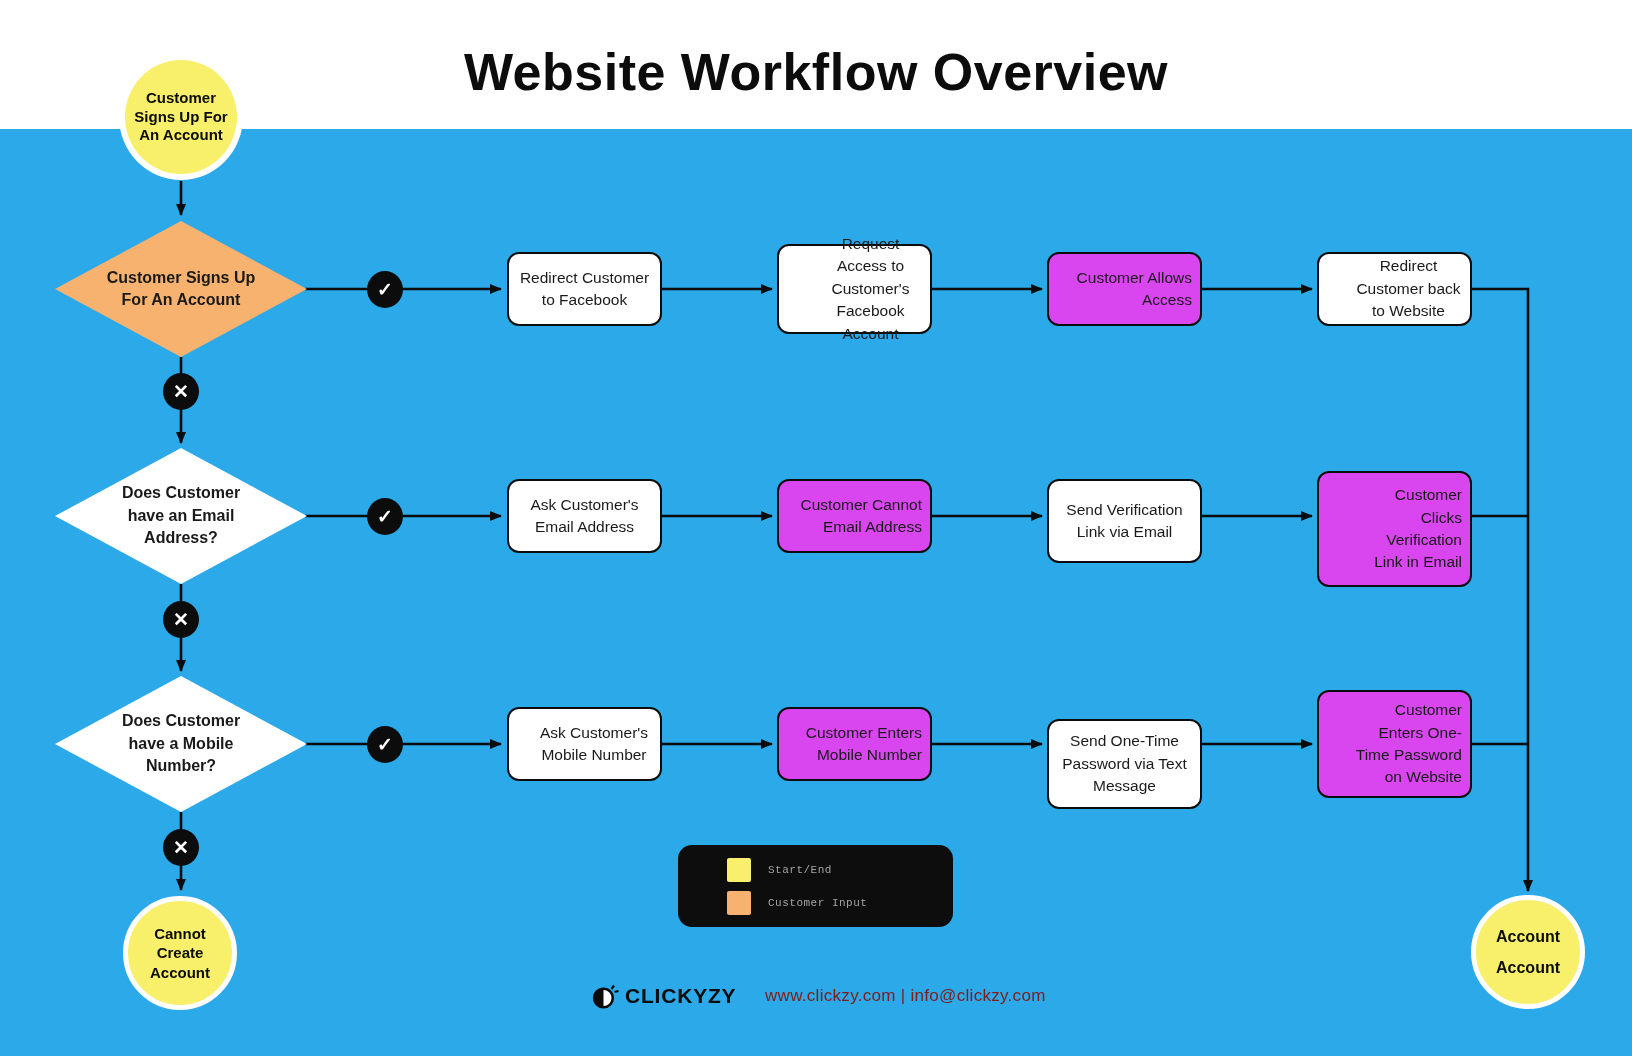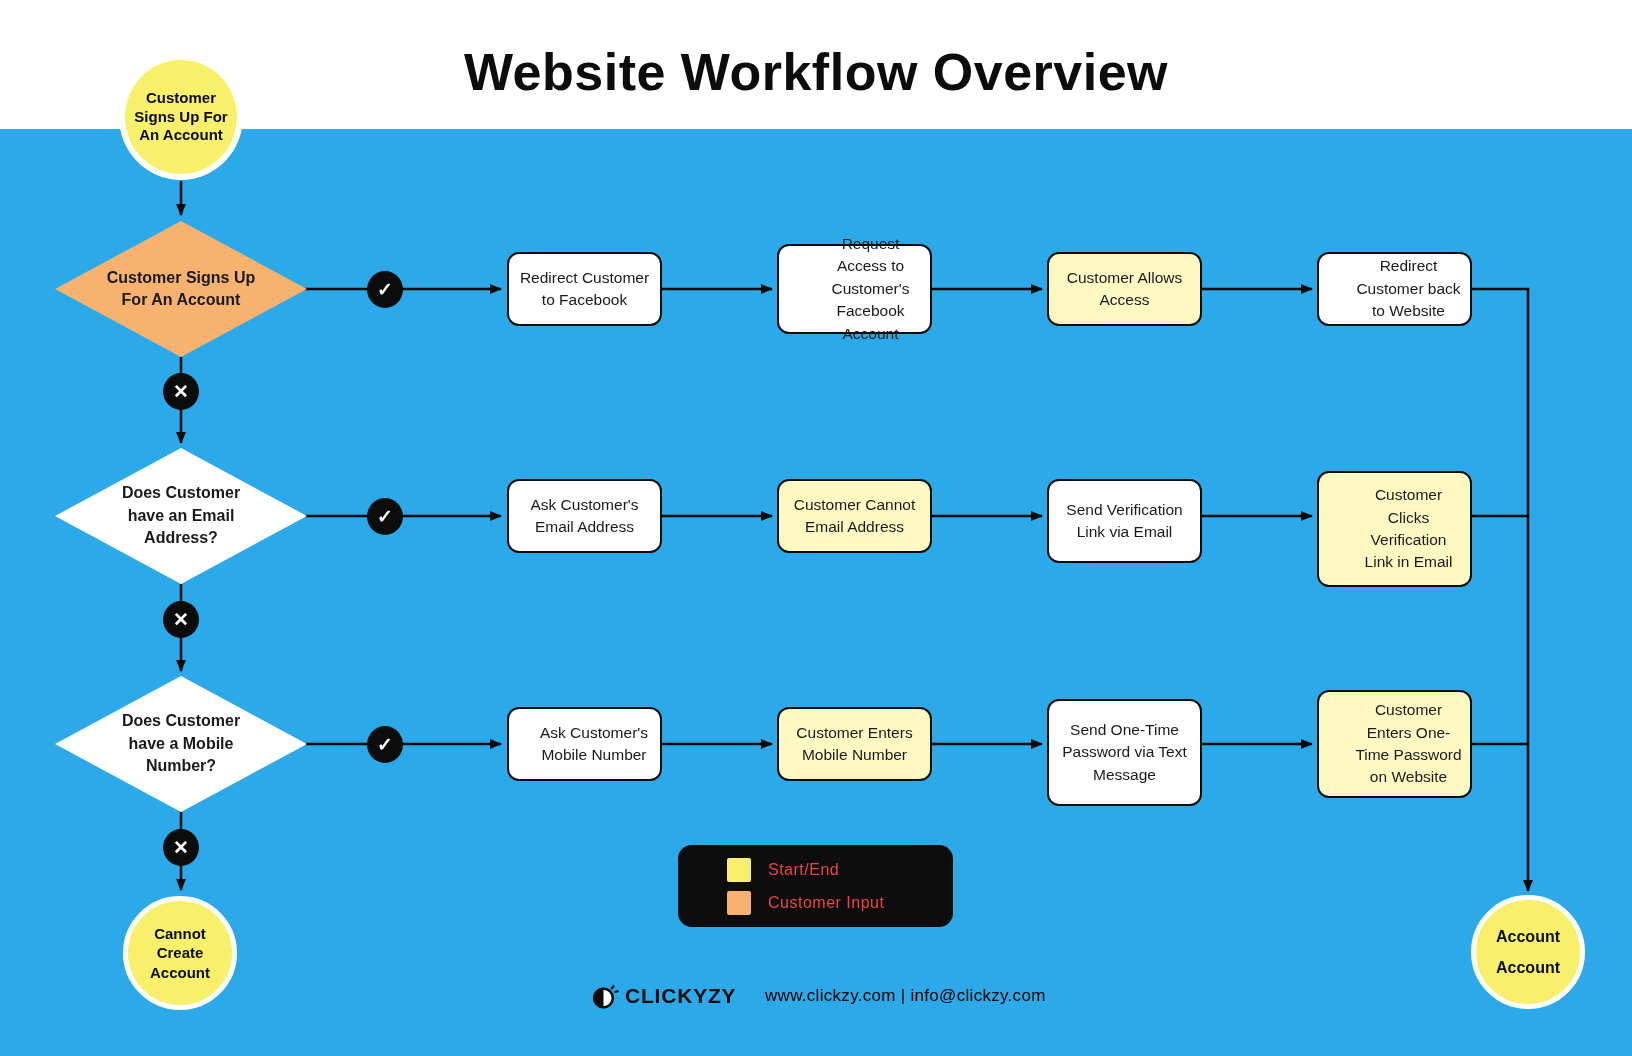--- a/index.html
+++ b/index.html
@@ -39,54 +39,54 @@
   .diamond.orange{background:#F6B26E;}
   .diamond.white{background:#ffffff;}
   .d1{top:221px;} .d2{top:448px;} .d3{top:676px;}
 
   
   .step{
     width:155px;border:2.5px solid #0c0c0c;border-radius:12px;background:#ffffff;
     display:flex;align-items:center;justify-content:center;text-align:center;
     font-size:15.5px;color:#1a1a1a;line-height:1.45;padding:4px 8px;
   }
-  .step.orange{background:#fef9c3;}
+  .step.orange{background:#d946ef;text-align:right;}
   .c1{left:507px;} .c2{left:777px;} .c3{left:1047px;} .c4{left:1317px;padding-left:36px;}
   .r1c1{top:252px;height:74px;} .r1c2{top:244px;height:90px;padding-left:40px;}
   .r1c3{top:252px;height:74px;} .r1c4{top:252px;height:74px;}
   .r2c1{top:479px;height:74px;} .r2c2{top:479px;height:74px;}
   .r2c3{top:479px;height:84px;} .r2c4{top:471px;height:116px;}
   .r3c1{top:707px;height:74px;padding-left:27px;} .r3c2{top:707px;height:74px;}
-  .r3c3{top:699px;height:107px;} .r3c4{top:690px;height:108px;}
+  .r3c3{top:719px;height:90px;} .r3c4{top:690px;height:108px;}
 
   
   .badge{
     width:36px;height:37px;border-radius:50%;background:#0c0c0c;color:#ffffff;
     display:flex;align-items:center;justify-content:center;
     font-size:19px;font-weight:700;z-index:3;
   }
   .yes{left:367px;} .no{left:163px;}
   .b-y1{top:271px;} .b-y2{top:498px;} .b-y3{top:726px;}
   .b-n1{top:373px;} .b-n2{top:601px;} .b-n3{top:829px;}
 
   
   .legend{
     left:678px;top:845px;width:275px;height:82px;background:#0d0d0d;border-radius:14px;
     display:flex;flex-direction:column;justify-content:center;gap:9px;padding-left:49px;
   }
   .legend-row{display:flex;align-items:center;gap:17px;}
   .swatch{width:24px;height:24px;border-radius:2px;}
   .swatch-start{background:#F8F06B;}
   .swatch-input{background:#F6B26E;}
-  .legend-label{color:#ef4444;font-size:16px;letter-spacing:.5px;}
+  .legend-label{color:#a3a3a3;font-size:11px;letter-spacing:.5px;font-family:Liberation Mono, monospace;}
 
   
   .footer-logo{left:592px;top:982px;width:27px;height:28px;}
   .brand-name{left:625px;top:984px;font-size:21px;font-weight:800;color:#0c0c0c;letter-spacing:.8px;}
-  .footer-contact{left:765px;top:986px;font-size:17px;color:#000000;letter-spacing:.3px;}
+  .footer-contact{left:765px;top:986px;font-size:17px;color:#7f1d1d;letter-spacing:.3px;}
 </style>
 </head>
 <body>
 
 <div class="header-band"></div>
 <div class="page-title">Website Workflow Overview</div>
 
 <svg class="connectors" width="1632" height="1056" viewBox="0 0 1632 1056">
   <defs>
     <marker id="arrow" markerUnits="userSpaceOnUse" markerWidth="13" markerHeight="12" refX="11" refY="5" orient="auto">

